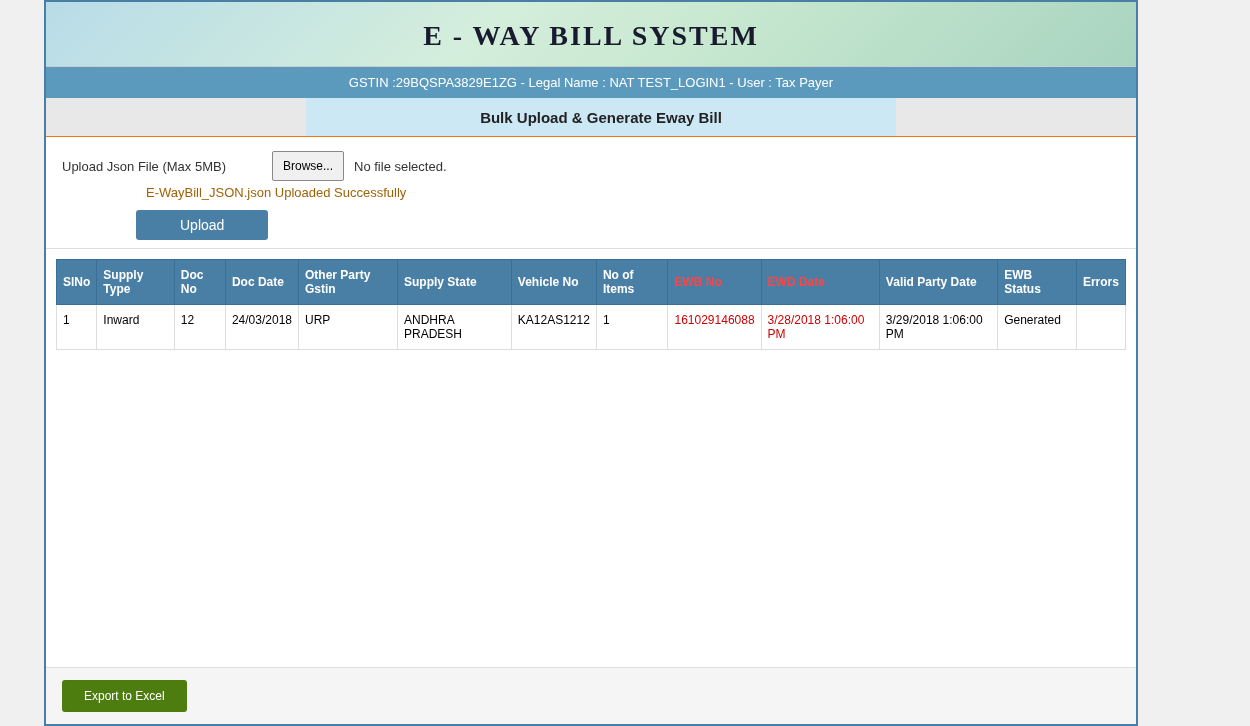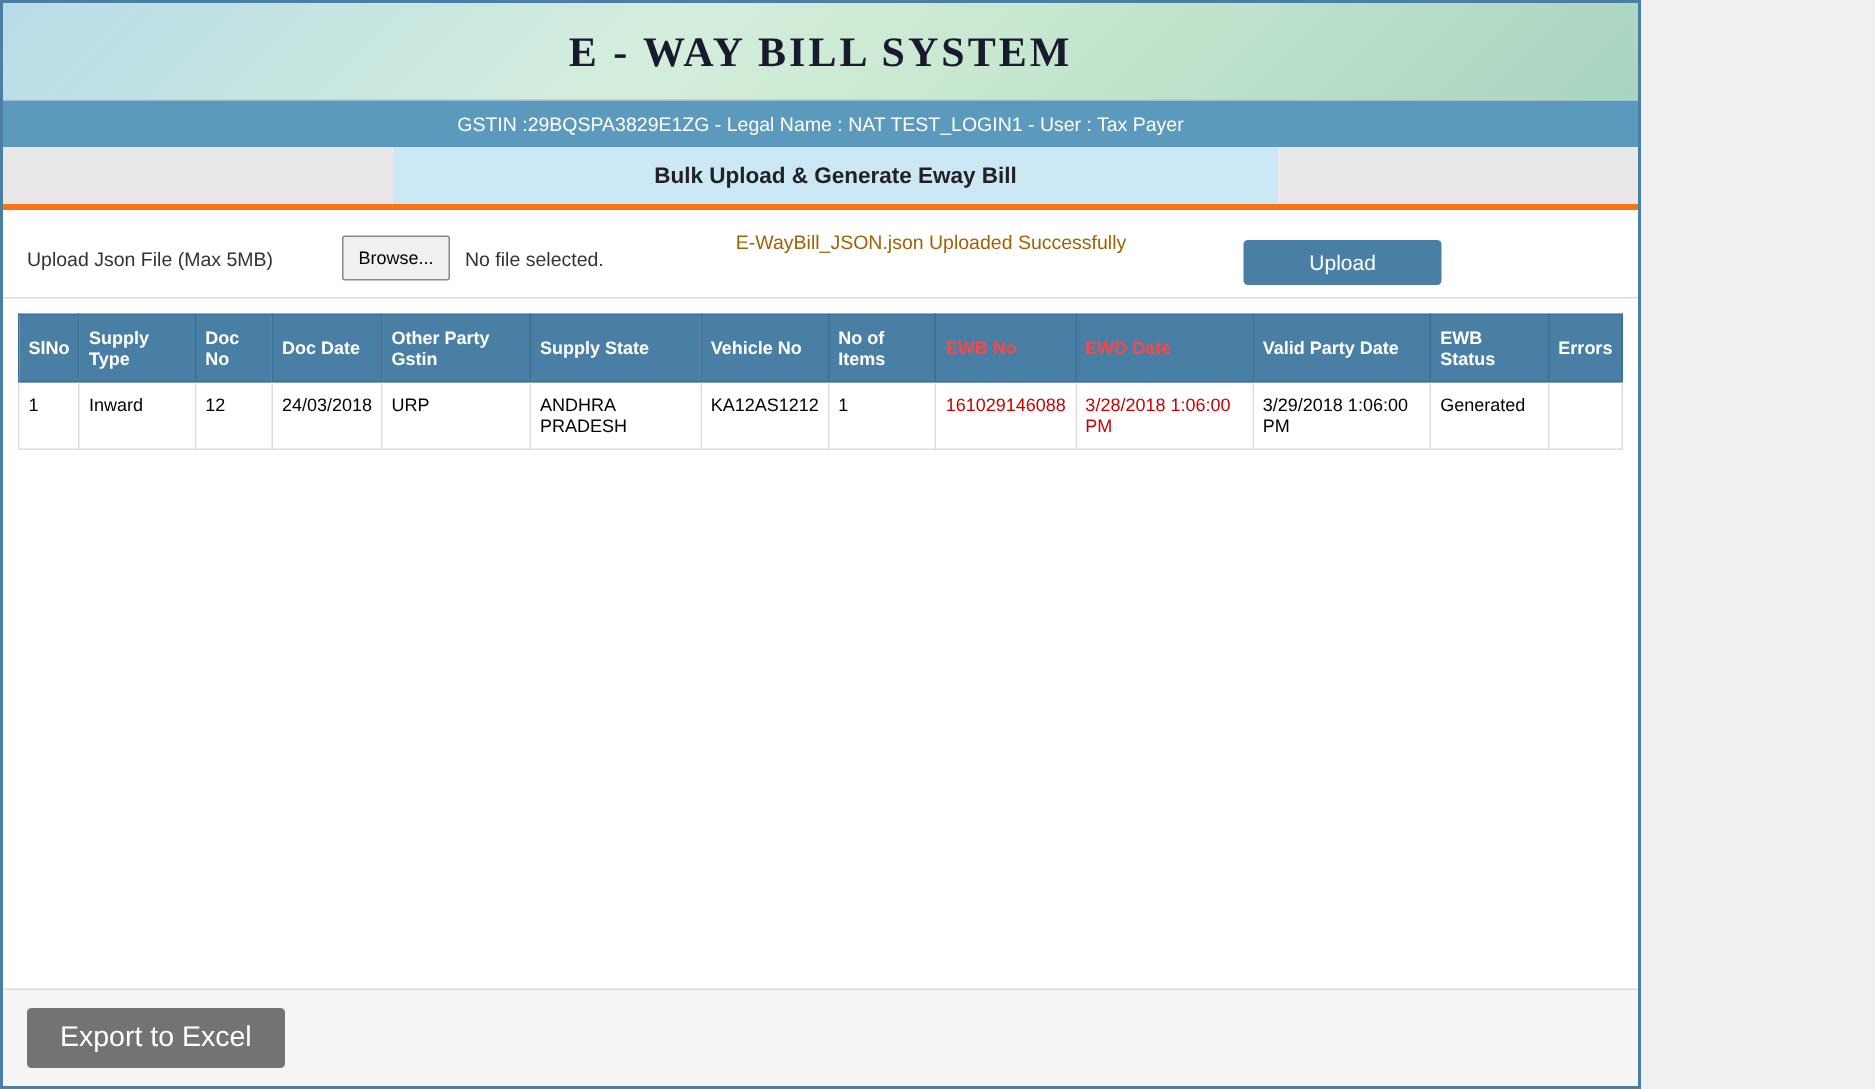--- a/index.html
+++ b/index.html
@@ -11,20 +11,21 @@
       width: 1250px;
     }
 
     .outer-wrapper {
       width: 1094px;
       min-height: 726px;
       border: 2px solid #4a7fa5;
       background: #fff;
       display: flex;
       flex-direction: column;
+      margin-left: 44px;
     }
 
     
     .header-banner {
       background: linear-gradient(135deg, #b8dce8 0%, #d4eedc 40%, #c8e8d0 60%, #a8d4c0 100%);
       padding: 18px 10px 14px 10px;
       text-align: center;
       border-bottom: 1px solid #ccc;
     }
     .header-banner h1 {
@@ -42,21 +43,21 @@
       text-align: center;
       padding: 8px 10px;
       font-size: 13px;
     }
 
     
     .page-title-bar {
       display: flex;
       align-items: center;
       background: #e8e8e8;
-      border-bottom: 4px solid #f97316;
+      border-bottom: 1px solid #f97316;
     }
     .page-title-bar .left-side {
       width: 260px;
       background: #e8e8e8;
       height: 38px;
     }
     .page-title-bar .center-title {
       flex: 1;
       background: #cde8f5;
       text-align: center;
@@ -72,21 +73,21 @@
     .page-title-bar .right-side {
       width: 240px;
       background: #e8e8e8;
       height: 38px;
     }
 
     
     .upload-section {
       padding: 14px 16px 8px 16px;
       display: flex;
-      flex-direction: row;
+      flex-direction: column;
       gap: 4px;
       border-bottom: 1px solid #ddd;
     }
     .upload-row {
       display: flex;
       align-items: center;
       gap: 10px;
     }
     .upload-label {
       font-size: 13px;
@@ -167,25 +168,25 @@
       color: #cc0000;
     }
 
     
     .footer-section {
       padding: 12px 16px;
       background: #f5f5f5;
       border-top: 1px solid #ddd;
     }
     .export-btn {
-      background: #737373;
+      background: #4d7c0f;
       color: #fff;
       border: none;
       padding: 9px 22px;
-      font-size: 19px;
+      font-size: 12px;
       cursor: pointer;
       border-radius: 3px;
     }
   </style>
 </head>
 <body>
 
 <div class="outer-wrapper">
 
   <div class="header-banner">

